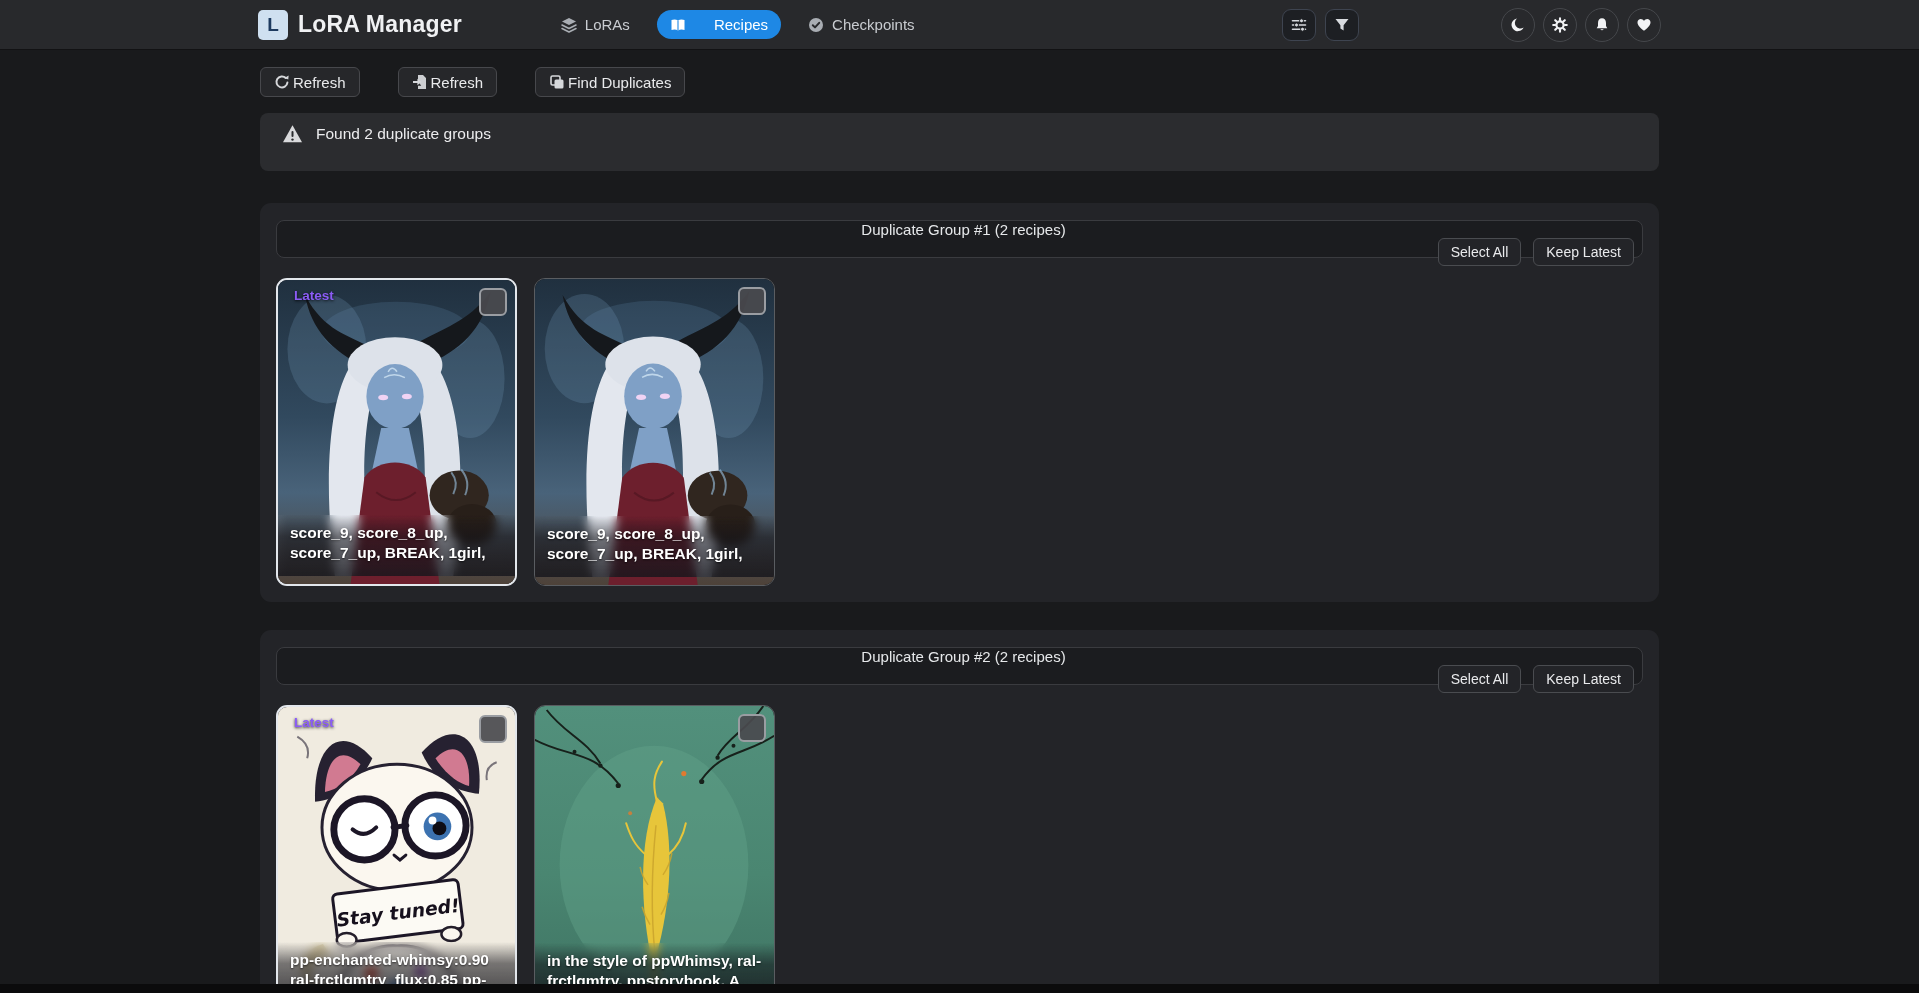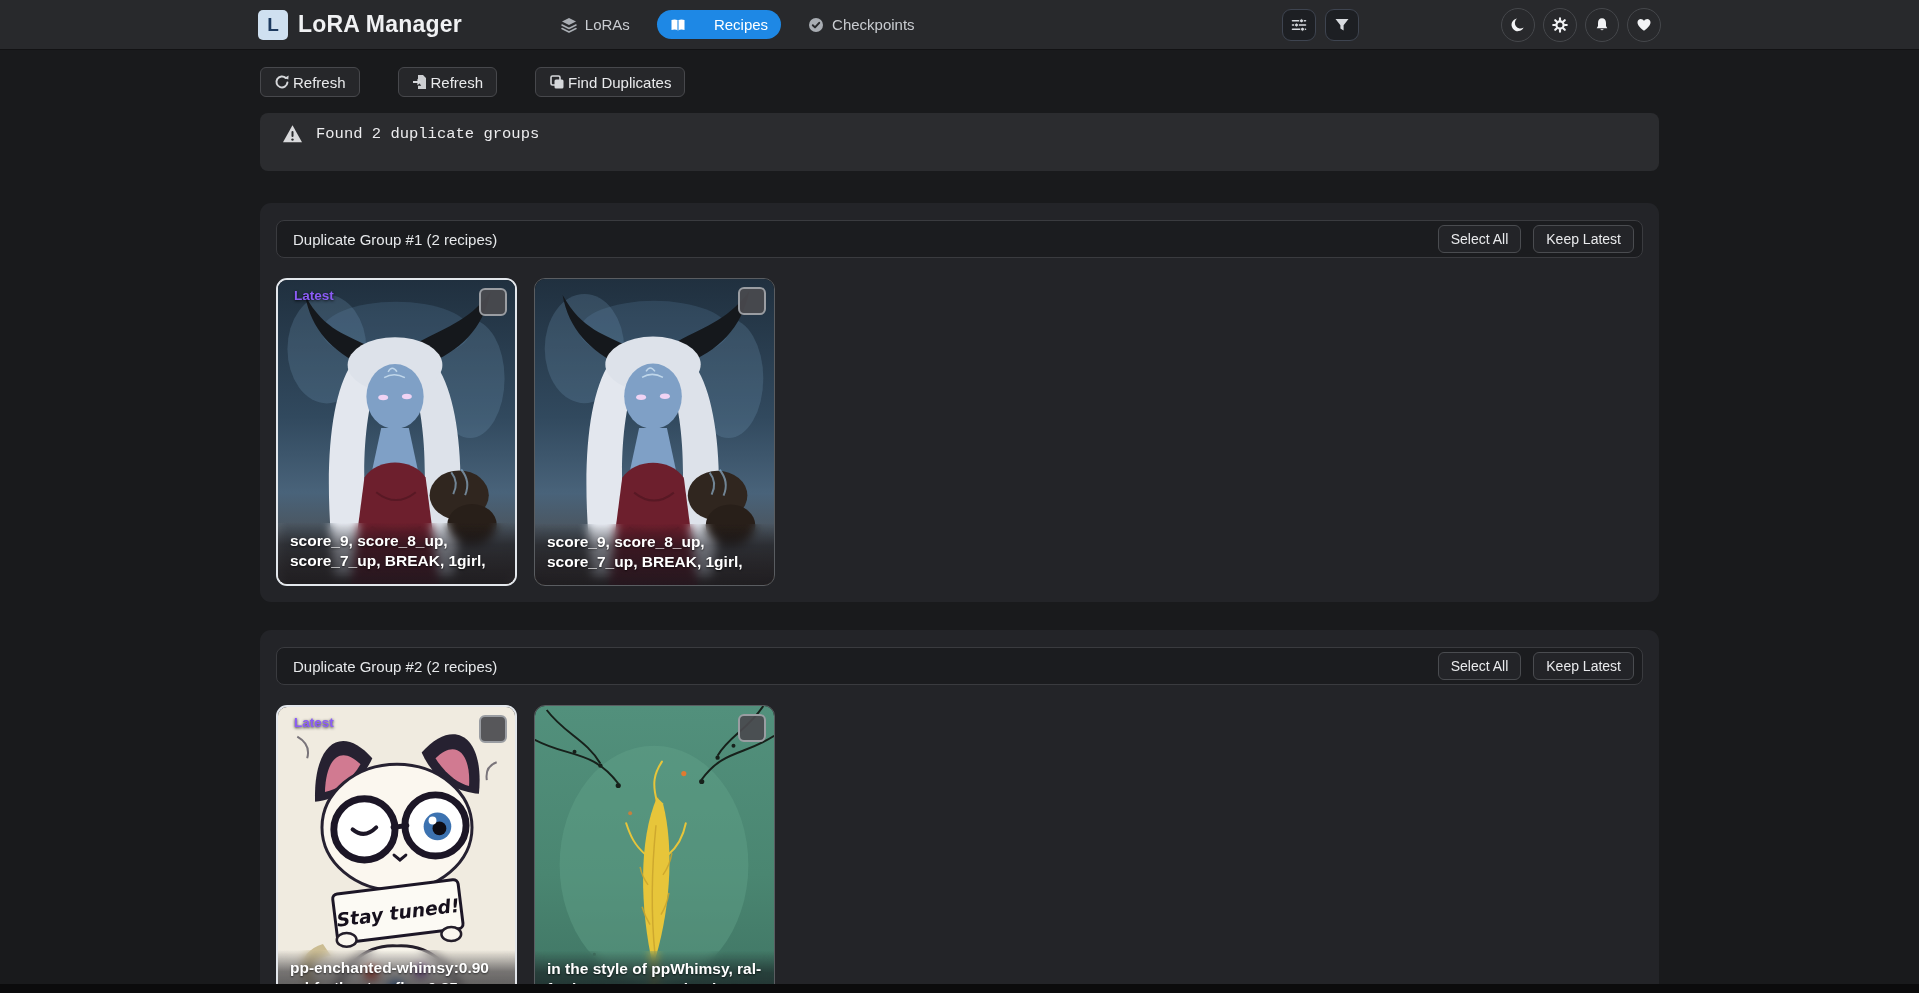--- a/index.html
+++ b/index.html
@@ -26,42 +26,42 @@
   .sq-btn { width:34px; height:32px; background:#1d1f23; border:1px solid #3e4450; border-radius:9px; color:#d7dade; display:flex; align-items:center; justify-content:center; cursor:pointer; }
   .circle-group { display:flex; align-items:center; gap:8px; margin-left:142px; }
   .circle-btn { width:34px; height:34px; border-radius:50%; background:transparent; border:1px solid #45474b; color:#f2f3f5; display:flex; align-items:center; justify-content:center; cursor:pointer; }
 
   
   .content { width:1399px; margin:0 auto; }
   .toolbar { display:flex; gap:38px; margin-top:17px; }
   .btn { display:inline-flex; align-items:center; gap:3px; background:#26272a; border:1px solid #47484c; border-radius:6px; color:#e9eaec; font-size:15px; padding:5px 13px; height:30px; cursor:pointer; font-family:inherit; white-space:nowrap; }
   .btn .icon { color:#d6d8db; }
 
-  .banner { display:flex; align-items:center; margin-top:16px; height:58px; background:#2b2c2f; border-radius:8px; padding:0 16px 16px 22px;font-family:Liberation Mono, monospace; }
+  .banner { display:flex; align-items:center; margin-top:16px; height:58px; background:#2b2c2f; border-radius:8px; padding:0 16px 16px 22px; }
   .banner-msg { display:flex; align-items:center; gap:13px; color:#ececee; font-size:15.5px; }
   .banner-right { margin-left:auto; display:flex; align-items:center; gap:13px; }
   .btn.ghost { background:transparent; border-color:#55575b; height:32px; color:#e2e4e6; }
   .delete-group { display:flex; align-items:center; gap:8px; border:1px solid #3a3b3f; border-radius:6px; padding:5px 13px; height:36px; color:#7e8186; font-size:15px; cursor:default; }
   .count-input { width:103px; height:26px; background:#202124; border:1px solid #4a4c50; border-radius:4px; color:#a9acb0; text-align:center; font-size:14px; outline:none; font-family:inherit; }
   .close-btn { width:34px; height:34px; border-radius:50%; border:1px solid #46484c; background:transparent; color:#f0f1f3; display:flex; align-items:center; justify-content:center; cursor:pointer; }
 
   
   .group-panel { background:#232428; border-radius:11px; padding:17px 16px 16px; margin-top:32px; }
   .group-panel + .group-panel { margin-top:28px; }
-  .group-head { display:flex; align-items:center; height:38px; background:#1b1c1f; border:1px solid #3a3b3f; border-radius:8px; padding:0 8px 0 16px; }
+  .group-head { display:flex; align-items:center; height:38px; background:#1b1c1f; border:1px solid #3a3b3f; border-radius:8px; padding:0 8px 0 16px;flex-direction:column; }
   .group-title { color:#e6e8ea; font-size:15px; }
   .group-actions { margin-left:auto; display:flex; gap:12px; }
   .btn.small { height:28px; font-size:14px; padding:4px 12px; background:#232428; border-color:#4a4c50; }
   .card-row { display:flex; gap:17px; margin-top:20px; }
   .card { position:relative; width:241px; height:308px; border-radius:11px; overflow:hidden; border:1px solid #5a5d61; cursor:pointer; background:#101114; }
   .card.latest { border:2px solid var(--latest-border,#e3e7ec); }
   .card svg.art { position:absolute; inset:0; width:100%; height:100%; display:block; }
   .latest-badge { position:absolute; top:8px; left:16px; color:#8b5cf6; font-size:13.5px; font-weight:600; text-shadow:0 1px 3px rgba(0,0,0,.85); z-index:3; }
   .card-checkbox { position:absolute; top:8px; right:8px; width:28px; height:28px; border-radius:6px; background:rgba(74,74,78,.92); border:2px solid #9a9da2; z-index:3; cursor:pointer; }
-  .caption { position:absolute; left:0; right:0; bottom:0; padding:8px 12px 13px; color:#ffffff; font-weight:700; font-size:15.5px; line-height:1.28; background:linear-gradient(180deg, rgba(18,18,24,0) 0%, rgba(18,18,24,.55) 35%, rgba(22,22,28,.82) 100%); backdrop-filter:blur(5px); text-shadow:0 1px 2px rgba(0,0,0,.65); z-index:2; }
+  .caption { position:absolute; left:0; right:0; bottom:8px; padding:8px 12px 13px; color:#ffffff; font-weight:700; font-size:15.5px; line-height:1.28; background:linear-gradient(180deg, rgba(18,18,24,0) 0%, rgba(18,18,24,.55) 35%, rgba(22,22,28,.82) 100%); backdrop-filter:blur(5px); text-shadow:0 1px 2px rgba(0,0,0,.65); z-index:2; }
 
   .bottom-bar { position:absolute; left:0; right:0; bottom:0; height:9px; background:#0b0b0c; z-index:10; }
 </style>
 </head>
 <body>
 
 <svg width="0" height="0" style="position:absolute" aria-hidden="true">
   <defs>
     <linearGradient id="demonBg" x1="0" y1="0" x2="0" y2="1">
       <stop offset="0" stop-color="#20303f"></stop>

